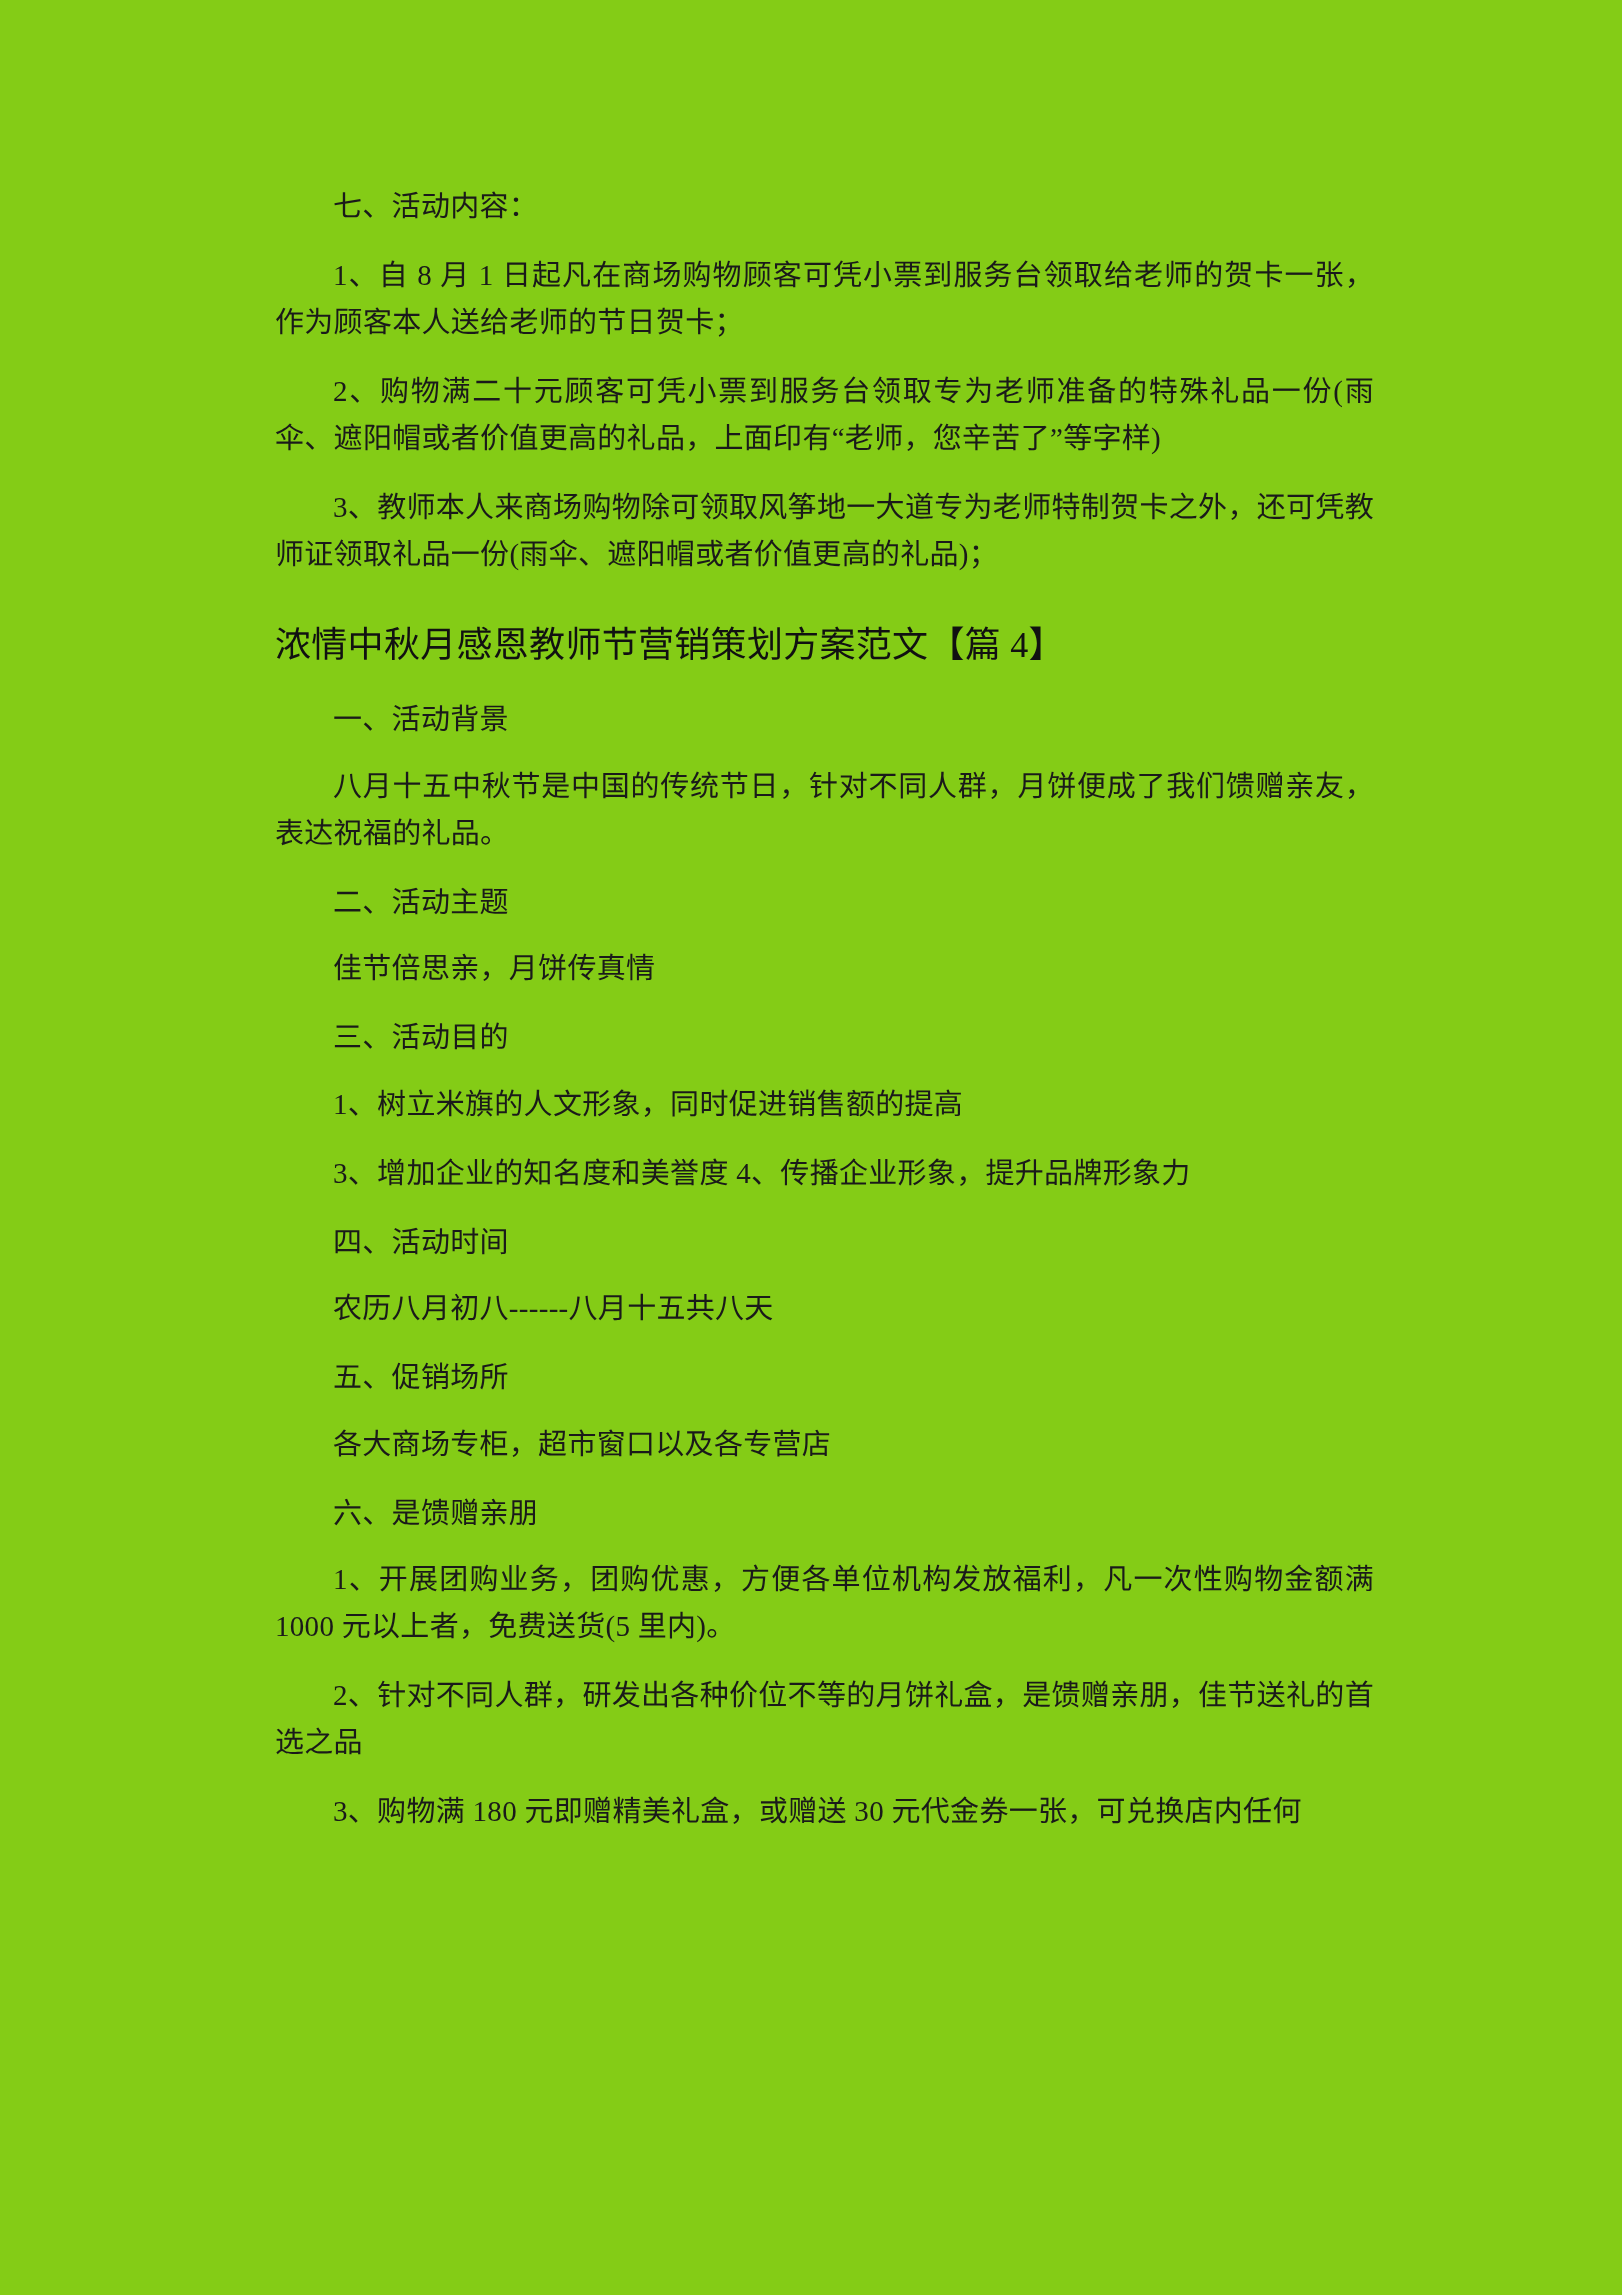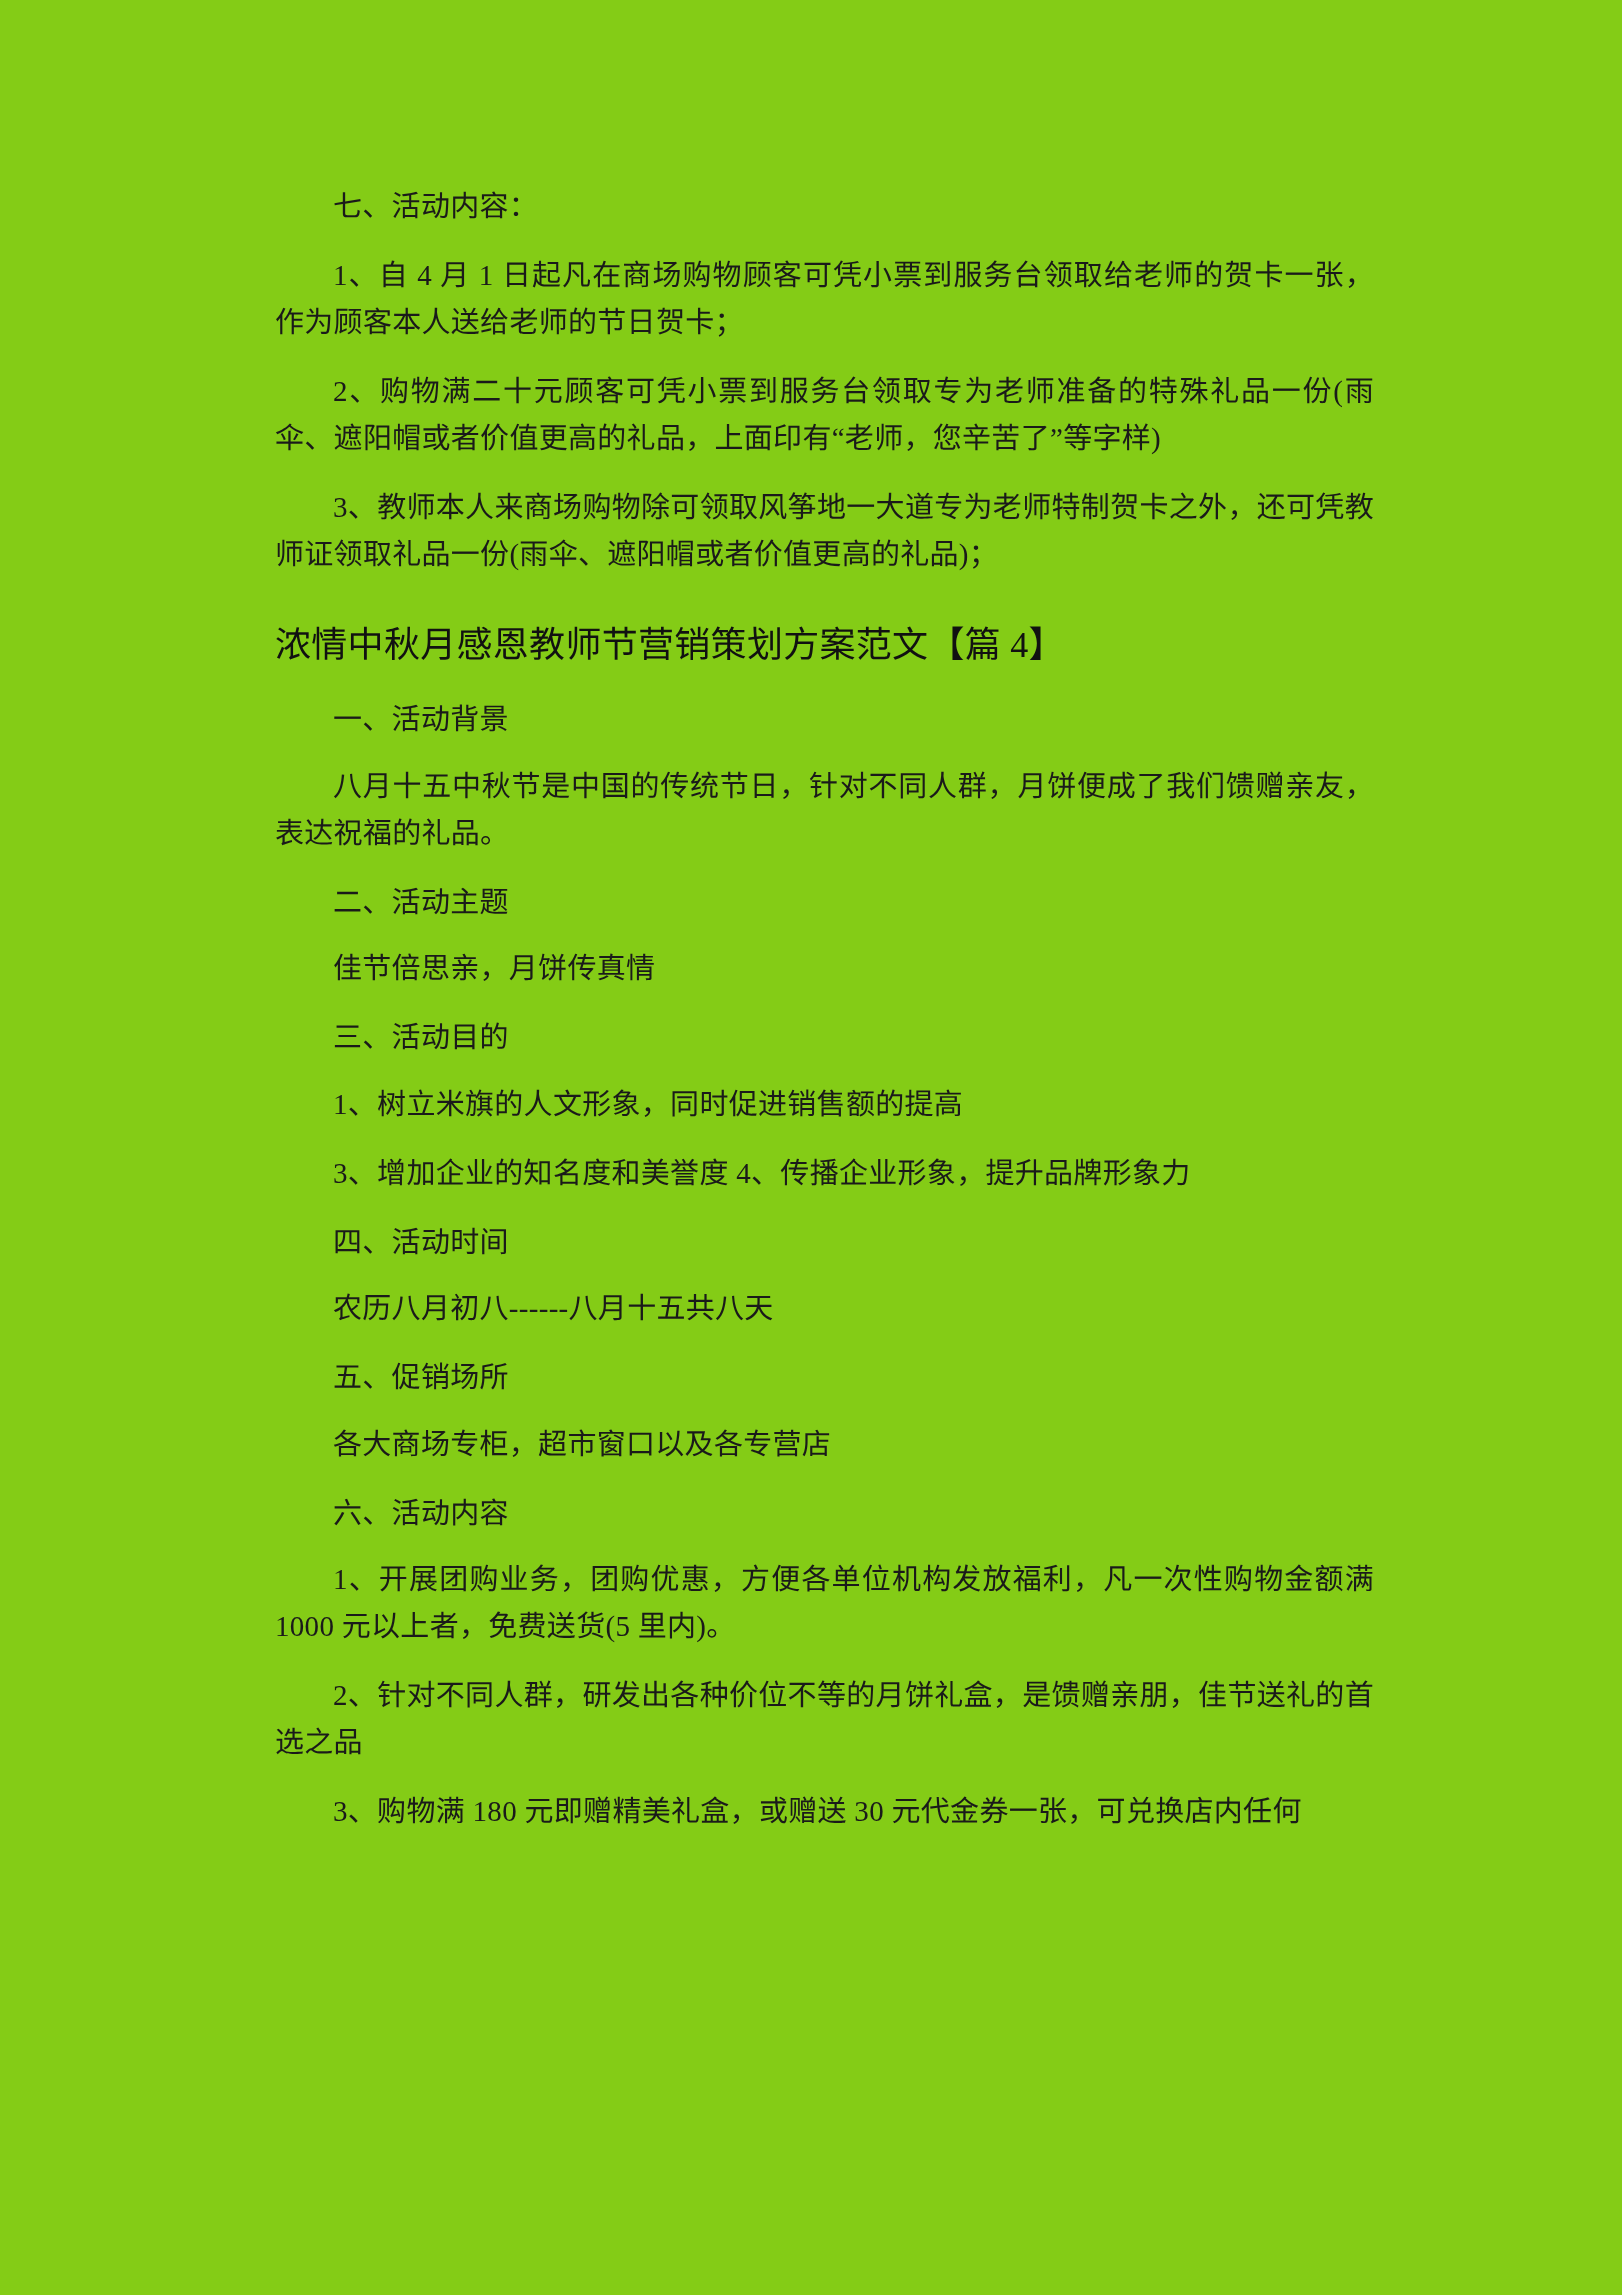--- a/index.html
+++ b/index.html
@@ -54,21 +54,21 @@
   }
 </style>
 </head>
 <body>
 
 <div class="page">
   <div class="content">
 
     <p class="para indent">七、活动内容：</p>
 
-    <p class="para indent">1、自 4 月 1 日起凡在商场购物顾客可凭小票到服务台领取给老师的贺卡一张，作为顾客本人送给老师的节日贺卡；</p>
+    <p class="para indent">1、自 8 月 1 日起凡在商场购物顾客可凭小票到服务台领取给老师的贺卡一张，作为顾客本人送给老师的节日贺卡；</p>
 
     <p class="para indent">2、购物满二十元顾客可凭小票到服务台领取专为老师准备的特殊礼品一份(雨伞、遮阳帽或者价值更高的礼品，上面印有“老师，您辛苦了”等字样)</p>
 
     <p class="para indent">3、教师本人来商场购物除可领取风筝地一大道专为老师特制贺卡之外，还可凭教师证领取礼品一份(雨伞、遮阳帽或者价值更高的礼品)；</p>
 
 
     <p class="heading block-gap">浓情中秋月感恩教师节营销策划方案范文【篇 4】</p>
 
     <p class="para-tight indent">一、活动背景</p>
 
@@ -86,21 +86,21 @@
     <p class="para indent">3、增加企业的知名度和美誉度 4、传播企业形象，提升品牌形象力</p>
 
     <p class="para-tight indent">四、活动时间</p>
 
     <p class="para indent">农历八月初八------八月十五共八天</p>
 
     <p class="para-tight indent">五、促销场所</p>
 
     <p class="para indent">各大商场专柜，超市窗口以及各专营店</p>
 
-    <p class="para-tight indent">六、活动内容</p>
+    <p class="para-tight indent">六、是馈赠亲朋</p>
 
     <p class="para indent">1、开展团购业务，团购优惠，方便各单位机构发放福利，凡一次性购物金额满 1000 元以上者，免费送货(5 里内)。</p>
 
     <p class="para indent">2、针对不同人群，研发出各种价位不等的月饼礼盒，是馈赠亲朋，佳节送礼的首选之品</p>
 
     <p class="para indent">3、购物满 180 元即赠精美礼盒，或赠送 30 元代金券一张，可兑换店内任何</p>
 
   </div>
 </div>
 

